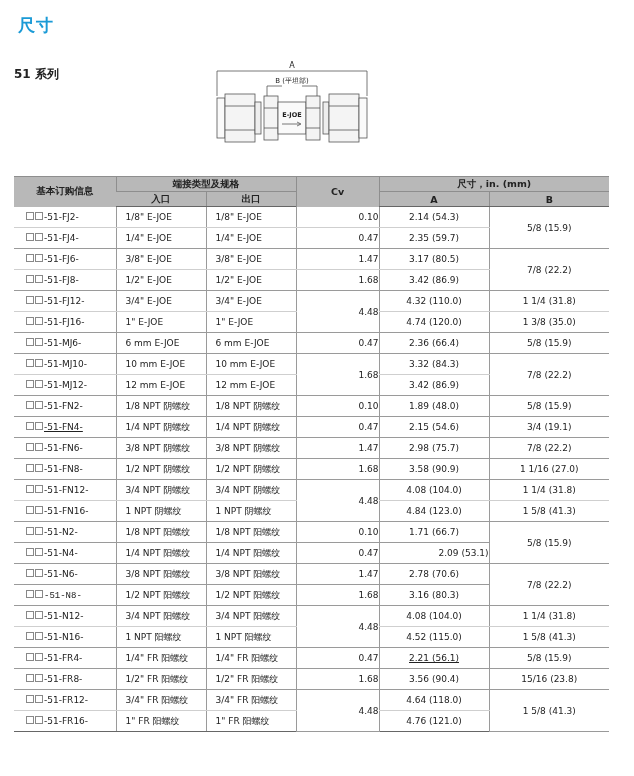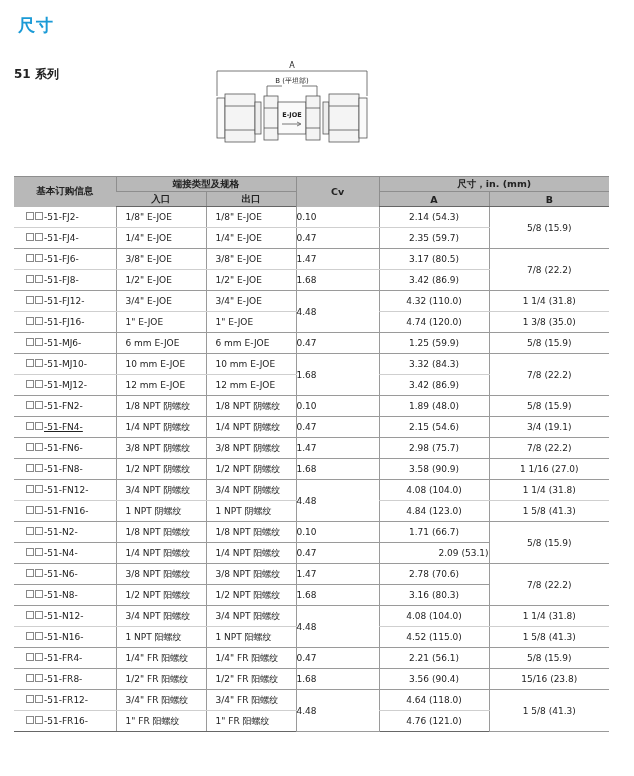--- a/index.html
+++ b/index.html
@@ -9,21 +9,21 @@
   .series { position:absolute; left:14px; top:66px; font-size:12px; font-weight:bold; color:#222; }
   .diagram { position:absolute; left:212px; top:56px; width:160px; height:100px; }
   table.spec { position:absolute; left:14px; top:176px; width:595px; border-collapse:collapse; font-size:9px; table-layout:fixed; }
   table.spec th { background:#b8b8b8; color:#222; font-weight:bold; height:14px; padding:0; border-left:1px solid #8e8e8e; text-align:center; font-size:9.5px; }
   table.spec thead tr:first-child th { border-top:1px solid #8e8e8e; }
   table.spec thead tr.sub th { border-top:1px solid #8e8e8e; border-bottom:1px solid #666; }
   table.spec th:first-child { border-left:none; }
   table.spec td { height:20px; padding:0; border-bottom:1px solid #cfcfcf; border-left:1px solid #9a9a9a; white-space:nowrap; }
   table.spec td.code { border-left:none; padding-left:12px; }
   table.spec td.port { padding-left:9px; }
-  table.spec td.cv { text-align:left; }
+  table.spec td.cv { text-align:right; }
   table.spec td.a { text-align:center; }
   table.spec td.b { text-align:center; }
   table.spec tr.last td { border-bottom:1px solid #666; }
   .box { display:inline-block; width:6px; height:6px; border:1px solid #888; margin-right:1px; vertical-align:0; }
 </style>
 </head>
 <body>
 
 <div class="title">尺寸</div>
 <div class="series">51 系列</div>
@@ -129,21 +129,21 @@
         <td class="port" style="border-bottom-color: rgb(154, 154, 154);">1" E-JOE</td>
         <td class="port" style="border-bottom-color: rgb(154, 154, 154);">1" E-JOE</td>
         <td class="a" style="border-bottom-color: rgb(154, 154, 154);">4.74 (120.0)</td>
         <td class="b" style="border-bottom-color: rgb(154, 154, 154); margin-left: 46px;">1 3/8 (35.0)</td>
       </tr>
       <tr>
         <td class="code" style="border-bottom-color: rgb(154, 154, 154);"><span class="box"></span><span class="box"></span><span>-51-MJ6-</span></td>
         <td class="port" style="border-bottom-color: rgb(154, 154, 154);">6 mm E-JOE</td>
         <td class="port" style="border-bottom-color: rgb(154, 154, 154);">6 mm E-JOE</td>
         <td class="cv" style="border-bottom-color: rgb(154, 154, 154);">0.47</td>
-        <td class="a" style="border-bottom-color: rgb(154, 154, 154);">1.25 (59.9)</td>
+        <td class="a" style="border-bottom-color: rgb(154, 154, 154);">2.36 (66.4)</td>
         <td class="b" style="border-bottom-color: rgb(154, 154, 154);">5/8 (15.9)</td>
       </tr>
       <tr>
         <td class="code"><span class="box"></span><span class="box"></span><span>-51-MJ10-</span></td>
         <td class="port">10 mm E-JOE</td>
         <td class="port">10 mm E-JOE</td>
         <td class="cv" rowspan="2" style="border-bottom-color: rgb(154, 154, 154);">1.68</td>
         <td class="a">3.32 (84.3)</td>
         <td class="b" rowspan="2" style="border-bottom-color: rgb(154, 154, 154);">7/8 (22.2)</td>
       </tr>
@@ -217,21 +217,21 @@
       </tr>
       <tr>
         <td class="code" style="border-bottom-color: rgb(154, 154, 154);"><span class="box"></span><span class="box"></span><span>-51-N6-</span></td>
         <td class="port" style="border-bottom-color: rgb(154, 154, 154);">3/8 NPT 阳螺纹</td>
         <td class="port" style="border-bottom-color: rgb(154, 154, 154);">3/8 NPT 阳螺纹</td>
         <td class="cv" style="border-bottom-color: rgb(154, 154, 154);">1.47</td>
         <td class="a" style="border-bottom-color: rgb(154, 154, 154);">2.78 (70.6)</td>
         <td class="b" rowspan="2" style="border-bottom-color: rgb(154, 154, 154);">7/8 (22.2)</td>
       </tr>
       <tr>
-        <td class="code" style="border-bottom-color: rgb(154, 154, 154);"><span class="box"></span><span class="box"></span><span>-51-N8-</span></td>
+        <td class="code" style="border-bottom-color: rgb(154, 154, 154); font-family: Liberation Mono, monospace;"><span class="box"></span><span class="box"></span><span>-51-N8-</span></td>
         <td class="port" style="border-bottom-color: rgb(154, 154, 154);">1/2 NPT 阳螺纹</td>
         <td class="port" style="border-bottom-color: rgb(154, 154, 154);">1/2 NPT 阳螺纹</td>
         <td class="cv" style="border-bottom-color: rgb(154, 154, 154);">1.68</td>
         <td class="a" style="border-bottom-color: rgb(154, 154, 154);">3.16 (80.3)</td>
       </tr>
       <tr>
         <td class="code"><span class="box"></span><span class="box"></span><span>-51-N12-</span></td>
         <td class="port">3/4 NPT 阳螺纹</td>
         <td class="port">3/4 NPT 阳螺纹</td>
         <td class="cv" rowspan="2" style="border-bottom-color: rgb(154, 154, 154);">4.48</td>
@@ -243,21 +243,21 @@
         <td class="port" style="border-bottom-color: rgb(154, 154, 154);">1 NPT 阳螺纹</td>
         <td class="port" style="border-bottom-color: rgb(154, 154, 154);">1 NPT 阳螺纹</td>
         <td class="a" style="border-bottom-color: rgb(154, 154, 154);">4.52 (115.0)</td>
         <td class="b" style="border-bottom-color: rgb(154, 154, 154);">1 5/8 (41.3)</td>
       </tr>
       <tr>
         <td class="code" style="border-bottom-color: rgb(154, 154, 154);"><span class="box"></span><span class="box"></span><span>-51-FR4-</span></td>
         <td class="port" style="border-bottom-color: rgb(154, 154, 154);">1/4" FR 阳螺纹</td>
         <td class="port" style="border-bottom-color: rgb(154, 154, 154);">1/4" FR 阳螺纹</td>
         <td class="cv" style="border-bottom-color: rgb(154, 154, 154);">0.47</td>
-        <td class="a" style="border-bottom-color: rgb(154, 154, 154);">2.21 (56.1)</td>
+        <td class="a" style="border-bottom-color: rgb(154, 154, 154); text-decoration: underline;">2.21 (56.1)</td>
         <td class="b" style="border-bottom-color: rgb(154, 154, 154);">5/8 (15.9)</td>
       </tr>
       <tr>
         <td class="code" style="border-bottom-color: rgb(154, 154, 154);"><span class="box"></span><span class="box"></span><span>-51-FR8-</span></td>
         <td class="port" style="border-bottom-color: rgb(154, 154, 154);">1/2" FR 阳螺纹</td>
         <td class="port" style="border-bottom-color: rgb(154, 154, 154);">1/2" FR 阳螺纹</td>
         <td class="cv" style="border-bottom-color: rgb(154, 154, 154);">1.68</td>
         <td class="a" style="border-bottom-color: rgb(154, 154, 154);">3.56 (90.4)</td>
         <td class="b" style="border-bottom-color: rgb(154, 154, 154);">15/16 (23.8)</td>
       </tr>

